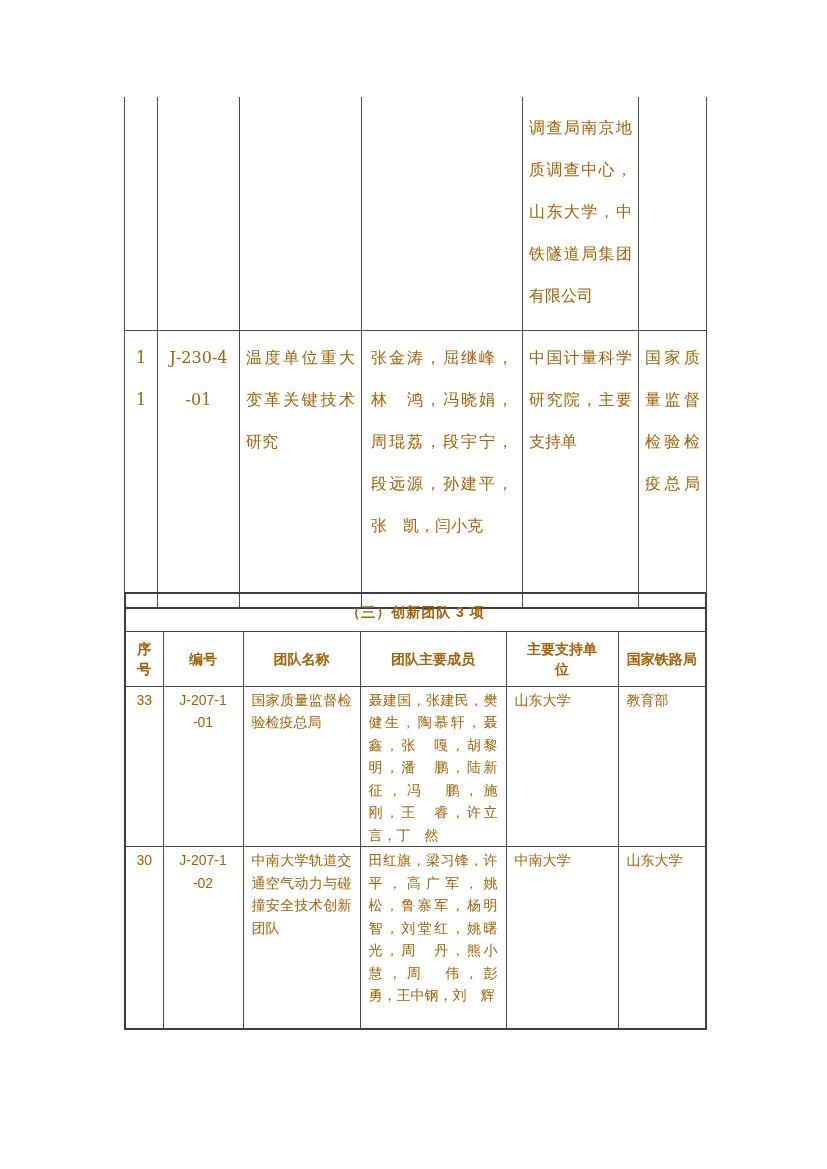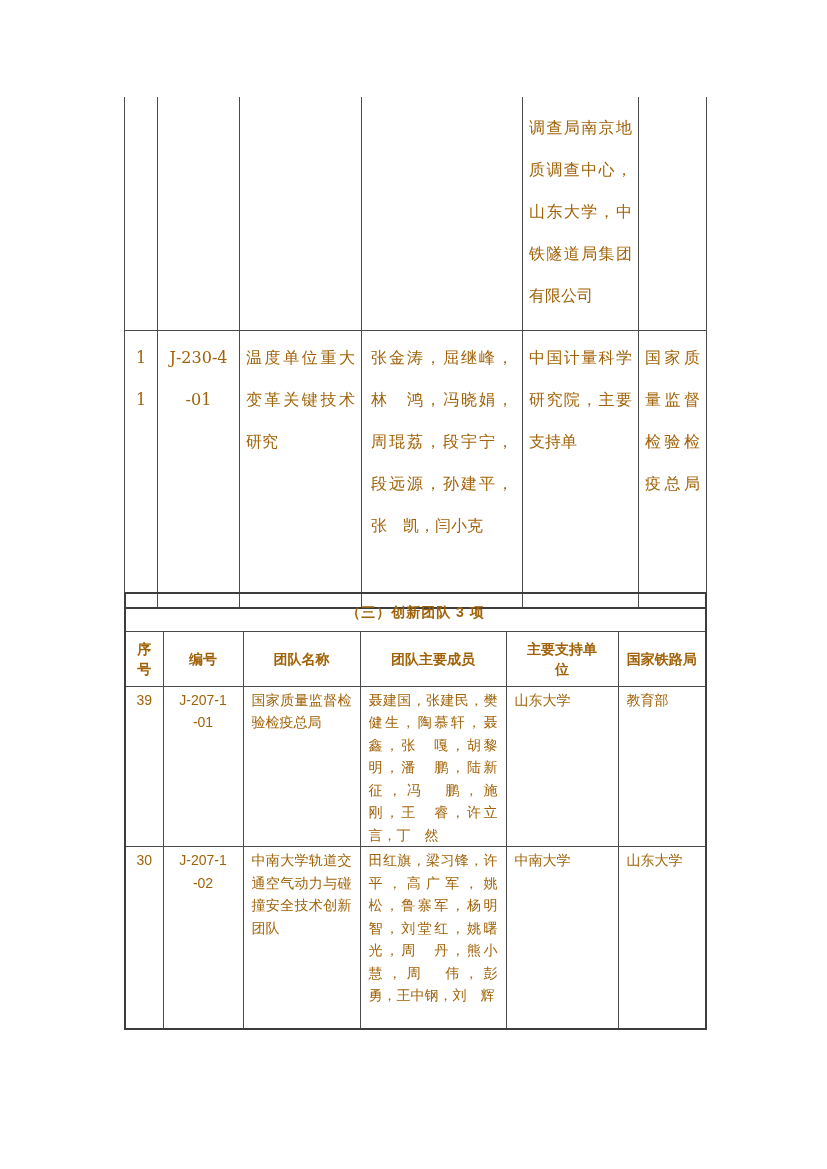--- a/index.html
+++ b/index.html
@@ -103,21 +103,21 @@
         <th class="pre">序
 号</th>
         <th>编号</th>
         <th>团队名称</th>
         <th>团队主要成员</th>
         <th class="pre">主要支持单
 位</th>
         <th>国家铁路局</th>
       </tr>
       <tr class="row-21">
-        <td class="ctr">39</td>
+        <td class="ctr">33</td>
         <td class="ctr pre">J-207-1
 -01</td>
         <td class="just">国家质量监督检验检疫总局</td>
         <td class="just">聂建国，张建民，樊健生，陶慕轩，聂　鑫，张　嘎，胡黎明，潘　鹏，陆新征，冯　鹏，施　刚，王　睿，许立言，丁　然</td>
         <td>山东大学</td>
         <td class="just">教育部</td>
       </tr>
       <tr class="row-22">
         <td class="ctr">30</td>
         <td class="ctr pre">J-207-1

